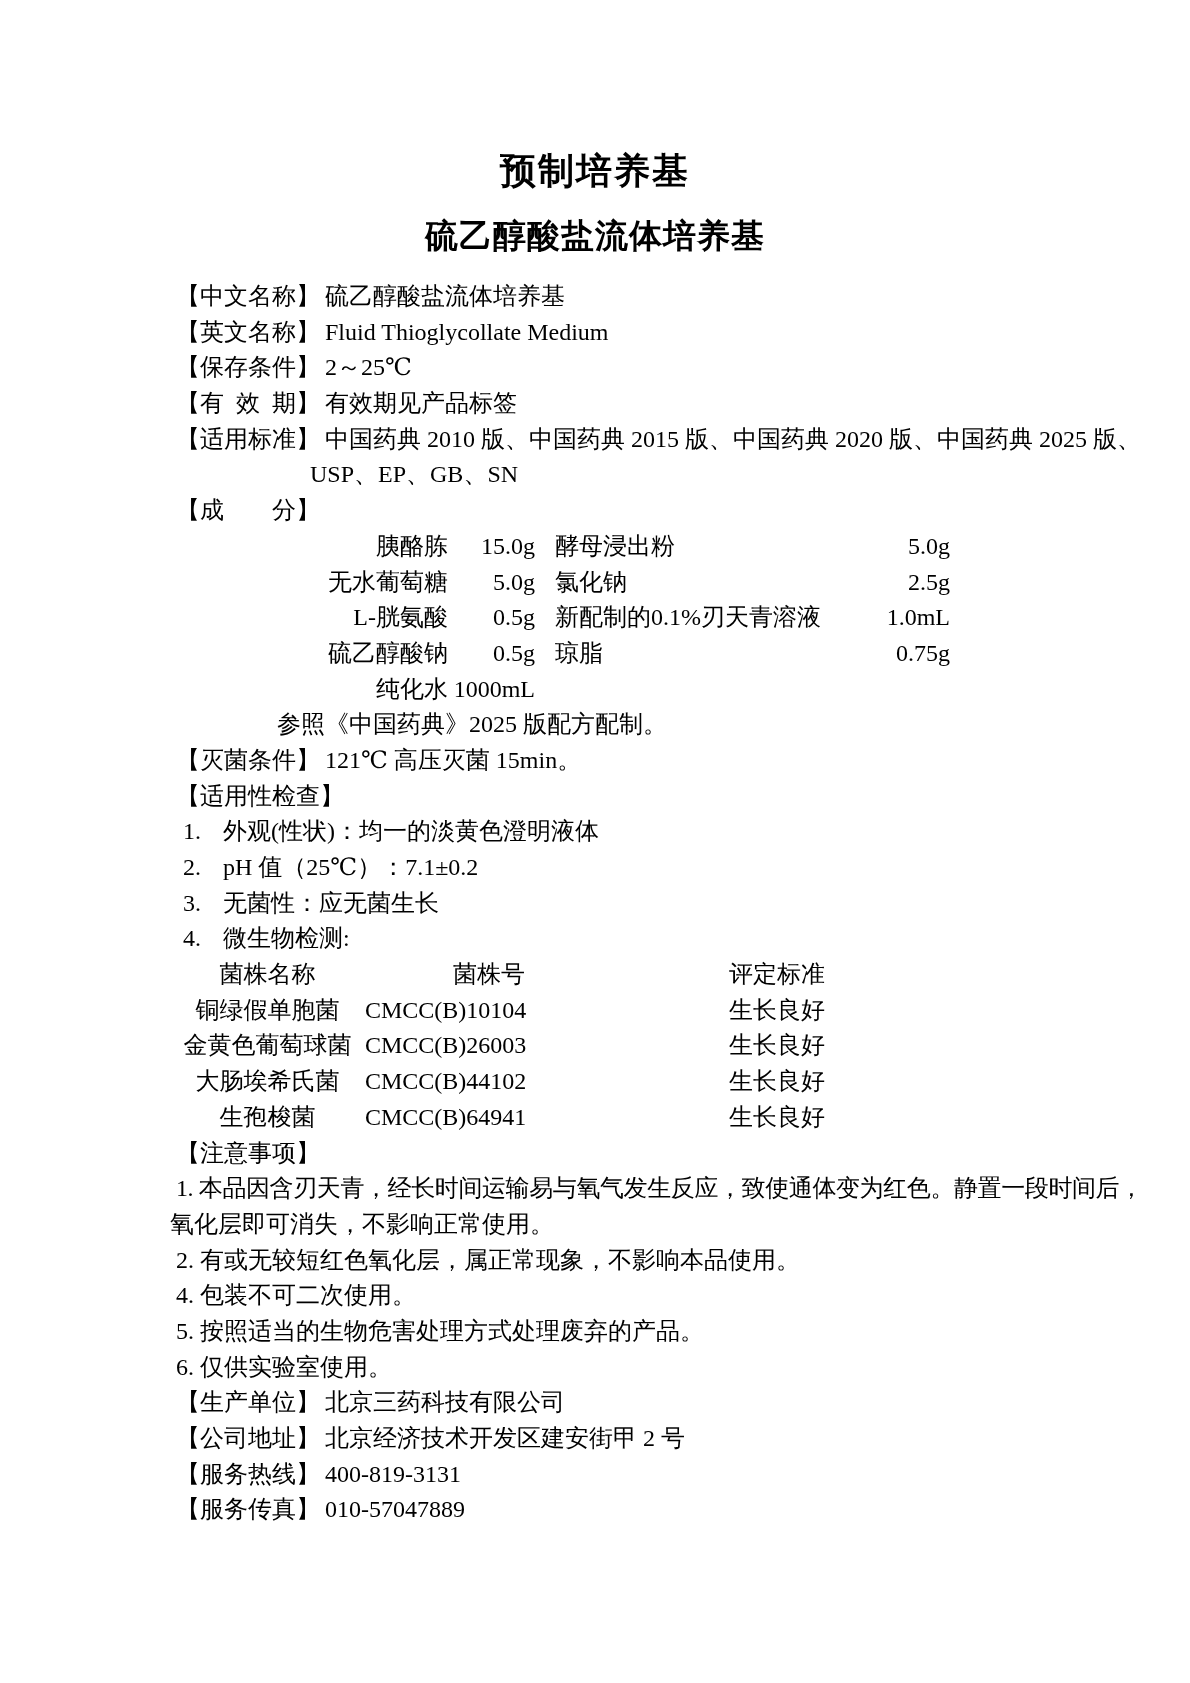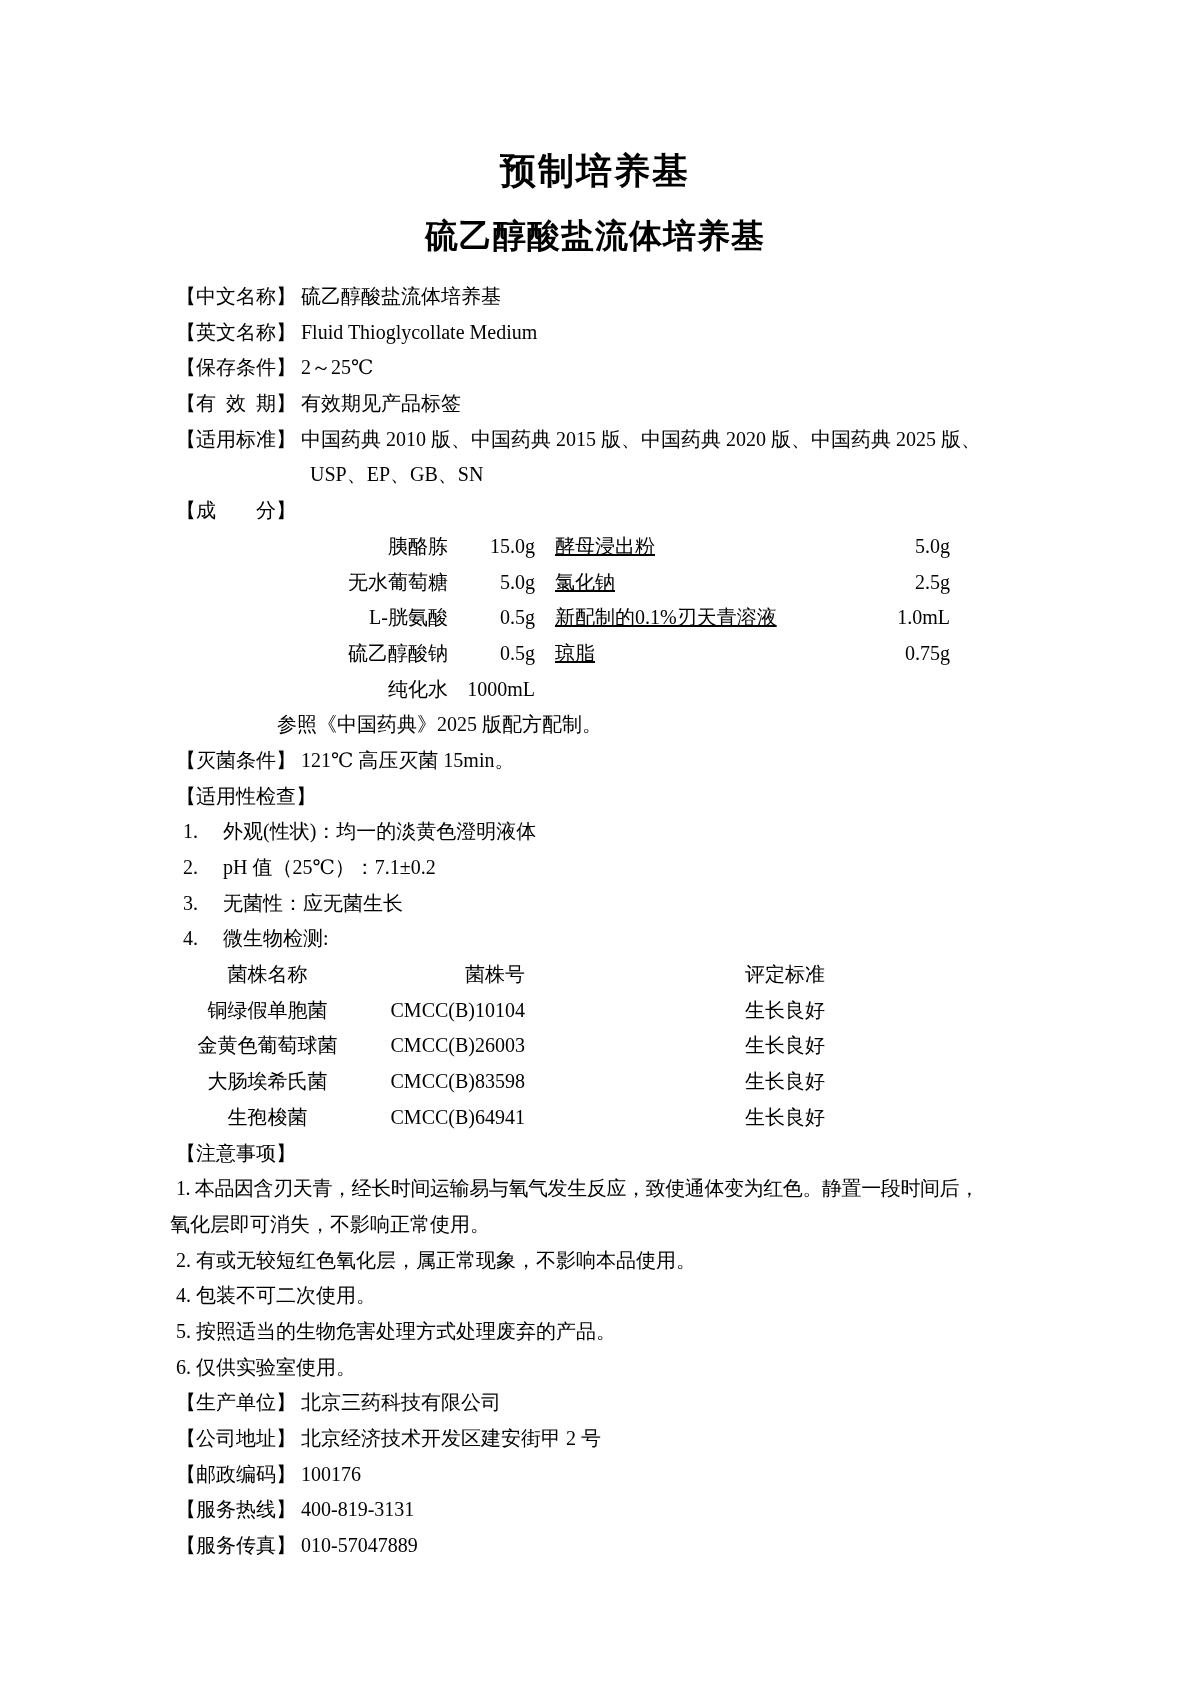--- a/index.html
+++ b/index.html
@@ -6,33 +6,33 @@
   body{
     width:1190px;height:1683px;
     background:#ffffff;color:#000000;
     font-family:"Liberation Serif","DejaVu Serif",serif;
     overflow:hidden;
   }
   .page{position:relative;width:1190px;height:1683px;background:#ffffff;}
   .titles{padding-top:149px;text-align:center;}
   .t1{margin:0;font-size:36px;line-height:44px;font-weight:700;letter-spacing:2px;}
   .t2{margin:21px 0 0 0;font-size:33px;line-height:44px;font-weight:700;letter-spacing:1px;}
-  .content{margin:21px 150px 0 170px;font-size:20px;}
+  .content{margin:21px 150px 0 170px;font-size:24px;}
   .line{line-height:35.7px;height:35.7px;white-space:nowrap;}
   .pl6{padding-left:6px;}
   .label{display:inline-block;}
   .val{margin-left:5px;}
   .indent-usp{padding-left:140px;}
   .indent-ref{padding-left:107px;}
   .tight{letter-spacing:-0.4px;}
   
   .comp{display:grid;grid-template-columns:158px 87px 282px 133px;margin-left:120px;}
   .comp .c-name1{text-align:right;}
   .comp .c-amt1{text-align:right;}
-  .comp .c-name2{text-align:left;padding-left:20px;text-decoration:underline;}
+  .comp .c-name2{text-align:left;padding-left:20px;}
   .comp .c-amt2{text-align:right;}
   
   .chk{display:grid;grid-template-columns:53px 1fr;}
   .chk .num{padding-left:13px;}
   
   .strain{display:grid;grid-template-columns:195px 160px 300px;}
   .strain .s1{text-align:center;}
   .strain .s2{text-align:right;}
   .strain .s3{text-align:right;padding-left:68px;}
 </style>
@@ -131,21 +131,21 @@
         <span class="s2">CMCC(B)10104</span>
         <span class="s3">生长良好</span>
     </div>
     <div class="strain line">
       <span class="s1">金黄色葡萄球菌</span>
         <span class="s2">CMCC(B)26003</span>
         <span class="s3">生长良好</span>
     </div>
     <div class="strain line">
       <span class="s1">大肠埃希氏菌</span>
-        <span class="s2">CMCC(B)83598</span>
+        <span class="s2">CMCC(B)44102</span>
         <span class="s3">生长良好</span>
     </div>
     <div class="strain line">
       <span class="s1">生孢梭菌</span>
         <span class="s2">CMCC(B)64941</span>
         <span class="s3">生长良好</span>
     </div>
 
     <div class="line pl6">【注意事项】</div>
     <div class="line pl6 tight">1. 本品因含刃天青，经长时间运输易与氧气发生反应，致使通体变为红色。静置一段时间后，</div>
@@ -155,23 +155,20 @@
     <div class="line pl6">5. 按照适当的生物危害处理方式处理废弃的产品。</div>
     <div class="line pl6">6. 仅供实验室使用。</div>
 
     <div class="line pl6">
       <span class="label">【生产单位】</span><span class="val">北京三药科技有限公司</span>
     </div>
     <div class="line pl6">
       <span class="label">【公司地址】</span><span class="val">北京经济技术开发区建安街甲 2 号</span>
     </div>
     <div class="line pl6">
-      <span class="label">【邮政编码】</span><span class="val">100176</span>
-    </div>
-    <div class="line pl6">
       <span class="label">【服务热线】</span><span class="val">400-819-3131</span>
     </div>
     <div class="line pl6">
       <span class="label">【服务传真】</span><span class="val">010-57047889</span>
     </div>
 
   </div>
 </div>
 
 </body></html>

